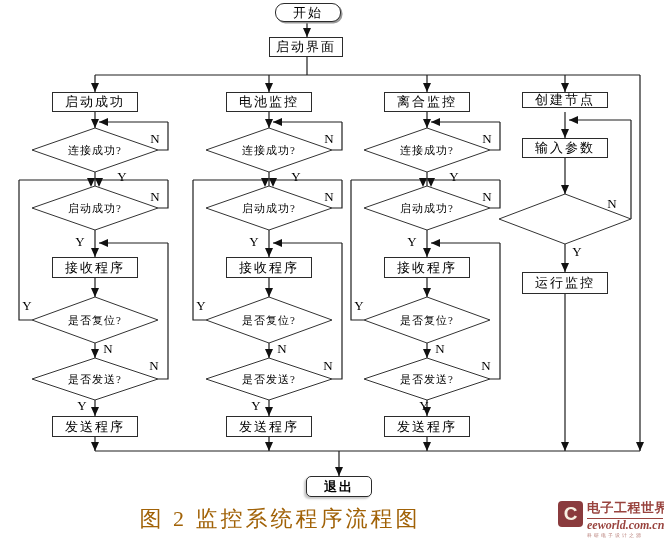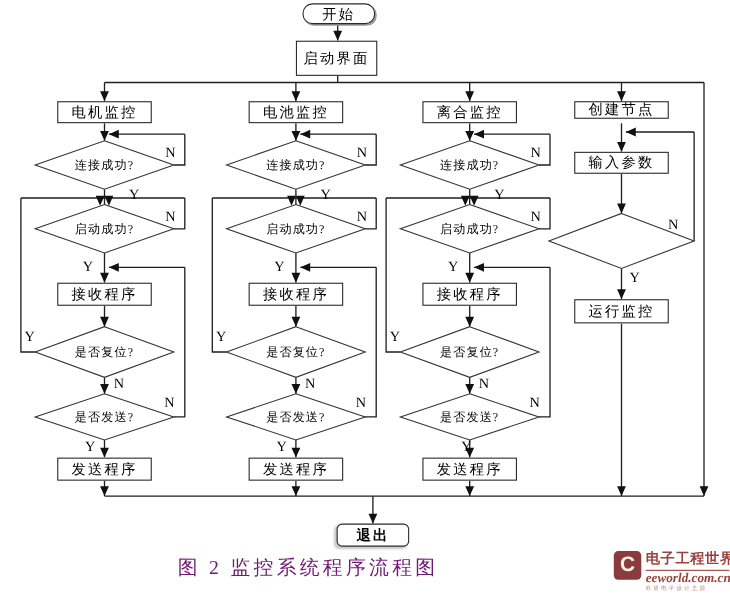--- a/index.html
+++ b/index.html
@@ -17,21 +17,21 @@
     font-size:13px;letter-spacing:2px;white-space:nowrap;
   }
   .round{border-radius:9px;box-shadow:1.5px 1.5px 0 #9a9a9a;}
   .exitb{border-radius:5px;box-shadow:-2px 2px 2px #c9c9c9;font-weight:bold;}
   .dlabel{
     position:absolute;width:110px;text-align:center;font-size:11px;letter-spacing:1px;white-space:nowrap;
   }
   .yn{position:absolute;width:14px;text-align:center;font-size:13px;line-height:16px;}
   .caption{
     position:absolute;left:0;top:504px;width:560px;text-align:center;
-    font-size:18px;letter-spacing:3px;color:#701a75;
+    font-size:22px;letter-spacing:3px;color:#a16207;
   }
   .wm{position:absolute;left:556px;top:498px;width:108px;height:42px;opacity:.88;}
   .wm-logo{
     position:absolute;left:2px;top:3px;width:25px;height:26px;background:#7b2023;border-radius:4px;
     color:#f7efdf;font-family:"Liberation Sans",sans-serif;font-weight:bold;font-size:19px;
     display:flex;align-items:center;justify-content:center;
   }
   .wm-text{position:absolute;left:31px;top:1px;width:76px;}
   .wm-title{font-size:13px;font-weight:bold;color:#8b2a24;letter-spacing:.5px;white-space:nowrap;
     border-bottom:1px solid #8b2a24;padding-bottom:1px;}
@@ -78,23 +78,23 @@
     </g>
 
     <g>
       <path class="ln" d="M565 112V138M631 120H569M631 120V219M565 158V194M565 244V272M565 294V451"></path>
       <polygon class="dm" points="565,194 631,219 565,244 499,219"></polygon>
       <path class="ar" d="M565 138l-4-9 8 0zM565 194l-4-9 8 0zM565 272l-4-9 8 0zM565 451l-4-9 8 0zM569 120l9-4 0 8z"></path>
     </g>
   </svg>
 
   <div class="node round" style="left:275px;top:3px;width:66px;height:19px;">开始</div>
-  <div class="node" style="left:269px;top:37px;width:74px;height:32px;">启动界面</div>
+  <div class="node" style="left:269px;top:37px;width:74px;height:20px;">启动界面</div>
 
-  <div class="node" style="left:52px;top:92px;width:86px;height:20px;">电机监控</div>
+  <div class="node" style="left:52px;top:92px;width:86px;height:20px;">启动成功</div>
   <div class="node" style="left:226px;top:92px;width:86px;height:20px;">电池监控</div>
   <div class="node" style="left:384px;top:92px;width:86px;height:20px;">离合监控</div>
   <div class="node" style="left:522px;top:92px;width:86px;height:16px;">创建节点</div>
 
   <div class="node" style="left:52px;top:257px;width:86px;height:21px;">接收程序</div>
   <div class="node" style="left:226px;top:257px;width:86px;height:21px;">接收程序</div>
   <div class="node" style="left:384px;top:257px;width:86px;height:21px;">接收程序</div>
 
   <div class="node" style="left:52px;top:416px;width:86px;height:21px;">发送程序</div>
   <div class="node" style="left:226px;top:416px;width:86px;height:21px;">发送程序</div>

